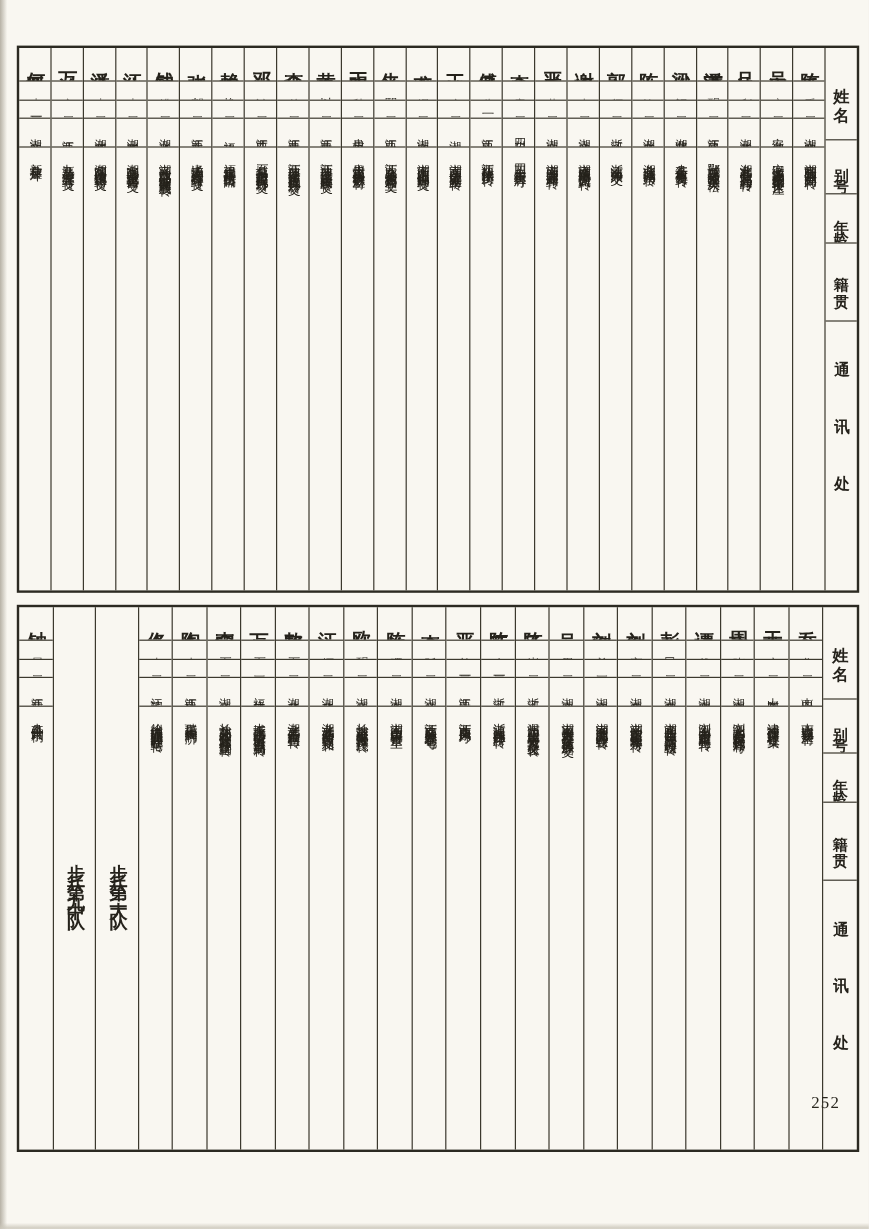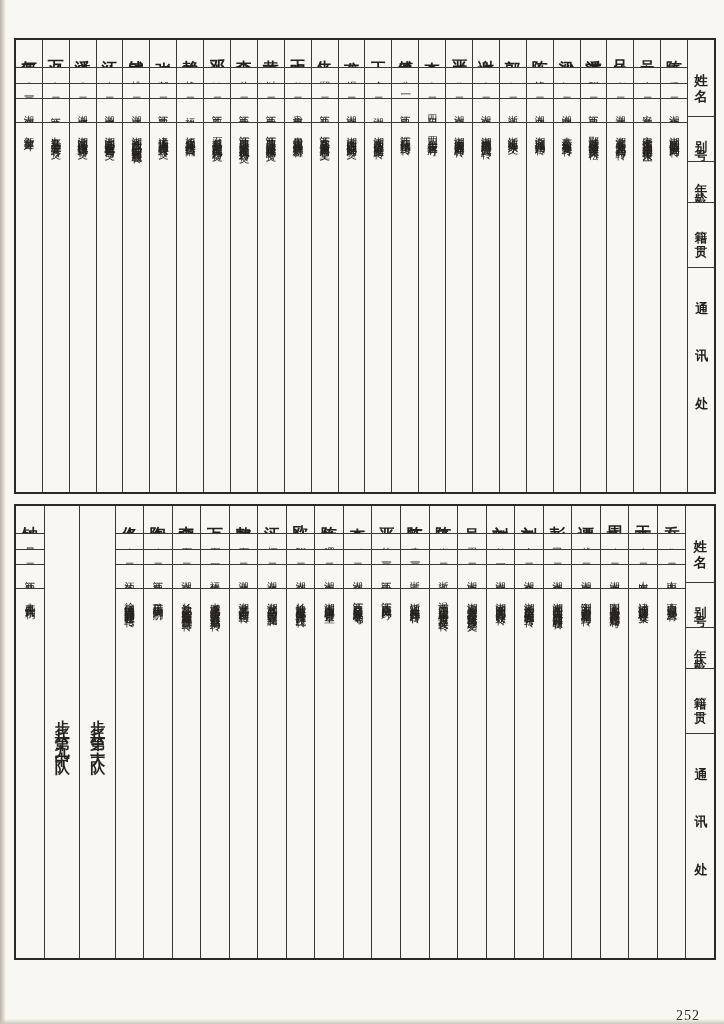--- a/index.html
+++ b/index.html
@@ -69,21 +69,21 @@
   .header-col .name-cell .vtext { letter-spacing: 16px; font-size: 13.5px; }
   .header-col .origin-cell .vtext { letter-spacing: 14px; }
   .header-col .address-cell { align-items: flex-start; padding-top: 22px; }
   .header-col .address-cell .vtext { letter-spacing: 48px; height: auto; font-size: 13px; }
 
   .section-label {
     font-size: 15px; font-weight: 700; letter-spacing: 8px;
   }
 
   .page-number {
-    position: absolute; right: 24px; top: 1008px;
+    position: absolute; right: 24px; top: 912px;
     font-size: 14px; letter-spacing: 1px; color: #2a271f;
   }
 </style>
 </head>
 <body>
 
 <div class="page">
   <div class="table" id="table1">
       <div class="col header-col">
         <div class="cell name-cell">

